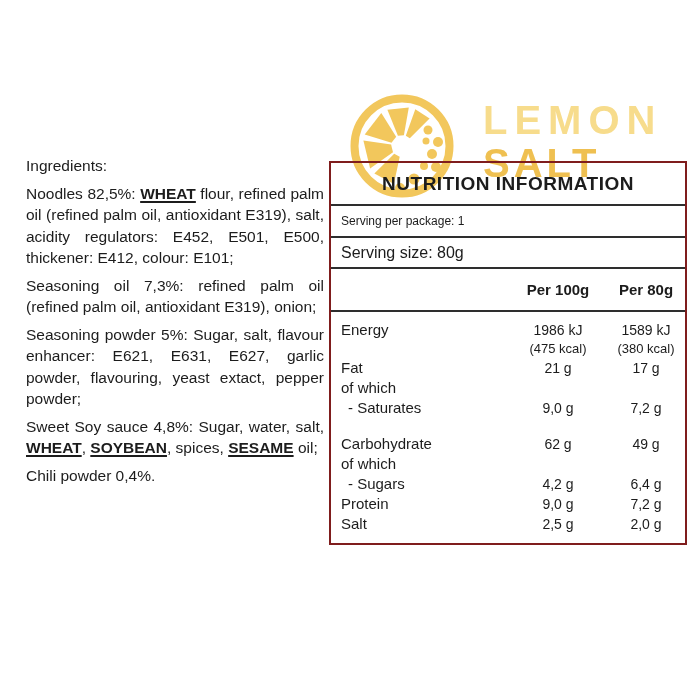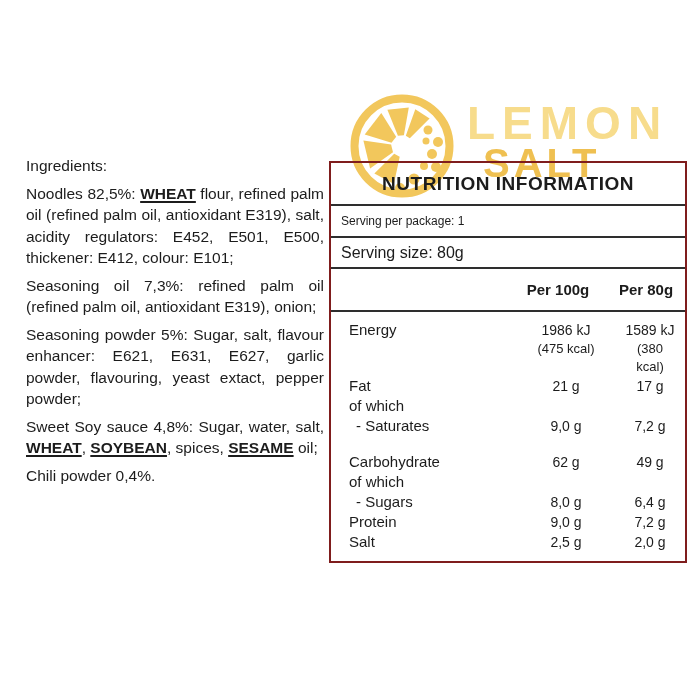--- a/index.html
+++ b/index.html
@@ -2,21 +2,21 @@
 <html><head>
 <meta charset="utf-8">
 <style>
   html,body{margin:0;padding:0;background:#fff;}
   .page{position:relative;width:700px;height:700px;background:#ffffff;overflow:hidden;
         font-family:"Liberation Sans", sans-serif;color:#1c1c1c;}
 
   
   .logo-icon{position:absolute;left:350px;top:94px;width:104px;height:104px;z-index:1;}
   .brand{position:absolute;z-index:1;font-weight:700;line-height:1;}
-  .brand-lemon{left:467px;top:100px;font-size:46px;letter-spacing:7px;color:#f7dc8c;}
+  .brand-lemon{left:483px;top:100px;font-size:40px;letter-spacing:7px;color:#f7dc8c;}
   .brand-salt{left:483px;top:143px;font-size:40px;letter-spacing:4px;color:#efc051;}
 
   
   .ingredients{position:absolute;left:26px;top:155px;width:298px;z-index:2;
                font-size:15.5px;line-height:21.5px;text-align:justify;}
   .ingredients p{margin:0 0 6px 0;}
   .ingredients .b{font-weight:400;}
   .ingredients .bu{font-weight:700;text-decoration:underline;text-decoration-thickness:1.5px;text-underline-offset:2px;}
 
   
@@ -24,21 +24,21 @@
           border:2px solid #7f1d1d;background:transparent;box-sizing:border-box;}
   .ntable .trow{border-bottom:2px solid #2e2e2e;box-sizing:border-box;}
   .nt-title{height:43px;display:flex;align-items:center;justify-content:center;
             font-size:19px;font-weight:700;letter-spacing:0.5px;}
   .nt-serving1{height:32px;display:flex;align-items:center;padding-left:10px;font-size:12px;}
   .nt-serving2{height:31px;display:flex;align-items:center;padding-left:10px;font-size:16px;}
   .nt-colhead{height:43px;display:grid;grid-template-columns:168px 118px 1fr;align-items:center;
               font-size:15px;font-weight:700;}
   .nt-colhead .c2{text-align:center;}
   .nt-colhead .c3{text-align:center;padding-right:10px;}
-  .nt-body{padding:8px 0 9px 8px;border-bottom:none;}
+  .nt-body{padding:8px 0 9px 0;border-bottom:none;}
   .nrow{display:grid;grid-template-columns:168px 118px 1fr;font-size:15px;line-height:20px;}
   .nrow .lab{padding-left:10px;}
   .nrow .lab.ind{padding-left:17px;}
   .nrow .val{text-align:center;font-size:14px;}
   .nrow .val.c3{padding-right:10px;}
   .nrow .sub{display:block;font-size:13px;line-height:18px;}
   .nspacer{height:16px;}
 </style>
 </head>
 <body>
@@ -114,21 +114,21 @@
           <div class="val c2">62 g</div>
           <div class="val c3">49 g</div>
         </div>
         <div class="nrow">
           <div class="lab">of which</div>
           <div class="val c2"></div>
           <div class="val c3"></div>
         </div>
         <div class="nrow">
           <div class="lab ind">- Sugars</div>
-          <div class="val c2">8,0 g</div>
+          <div class="val c2">4,2 g</div>
           <div class="val c3">6,4 g</div>
         </div>
         <div class="nrow">
           <div class="lab">Protein</div>
           <div class="val c2">9,0 g</div>
           <div class="val c3">7,2 g</div>
         </div>
         <div class="nrow">
           <div class="lab">Salt</div>
           <div class="val c2">2,5 g</div>

